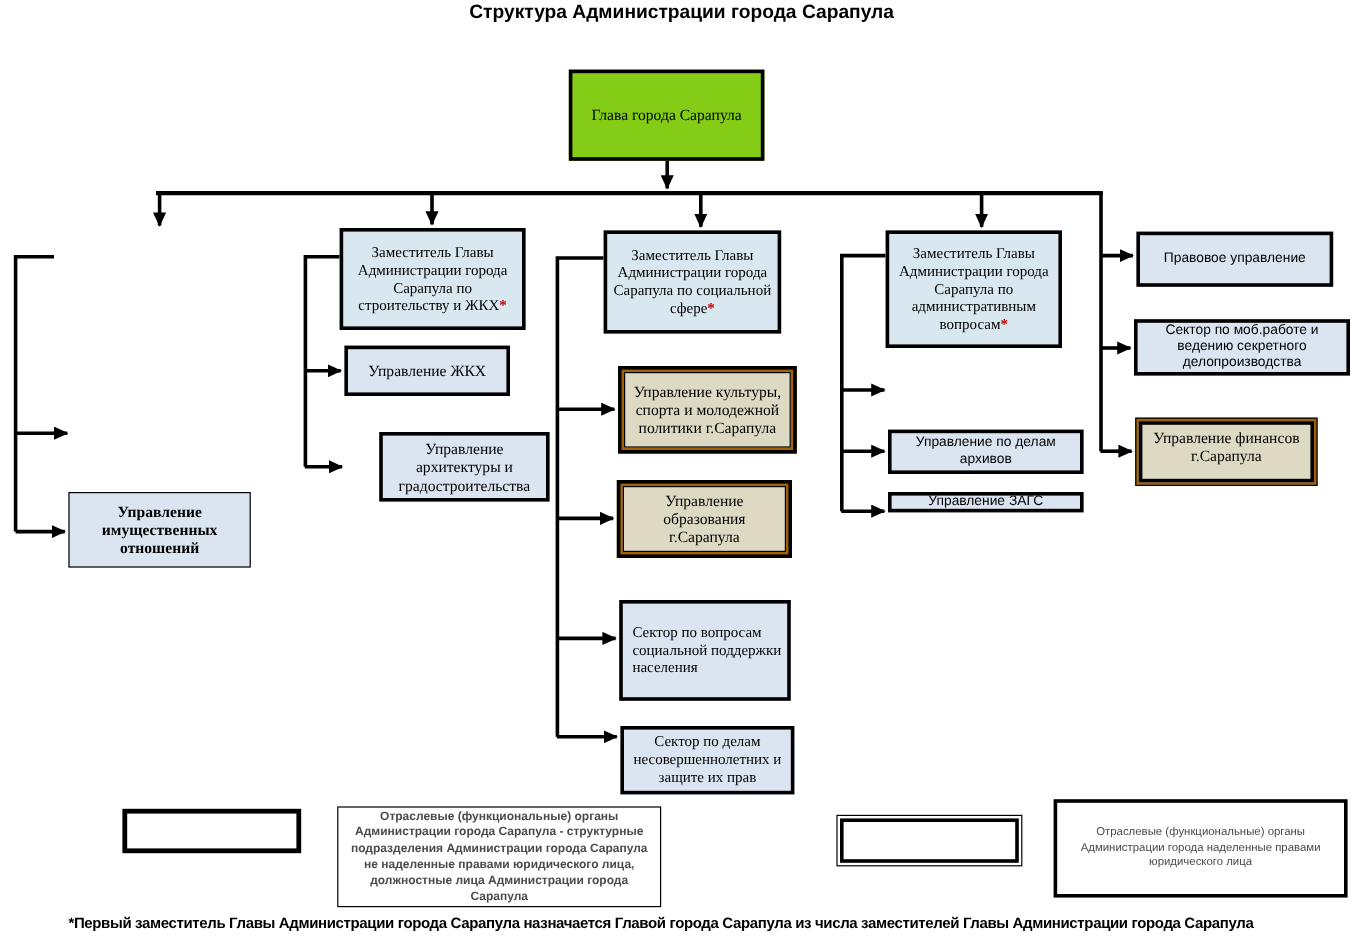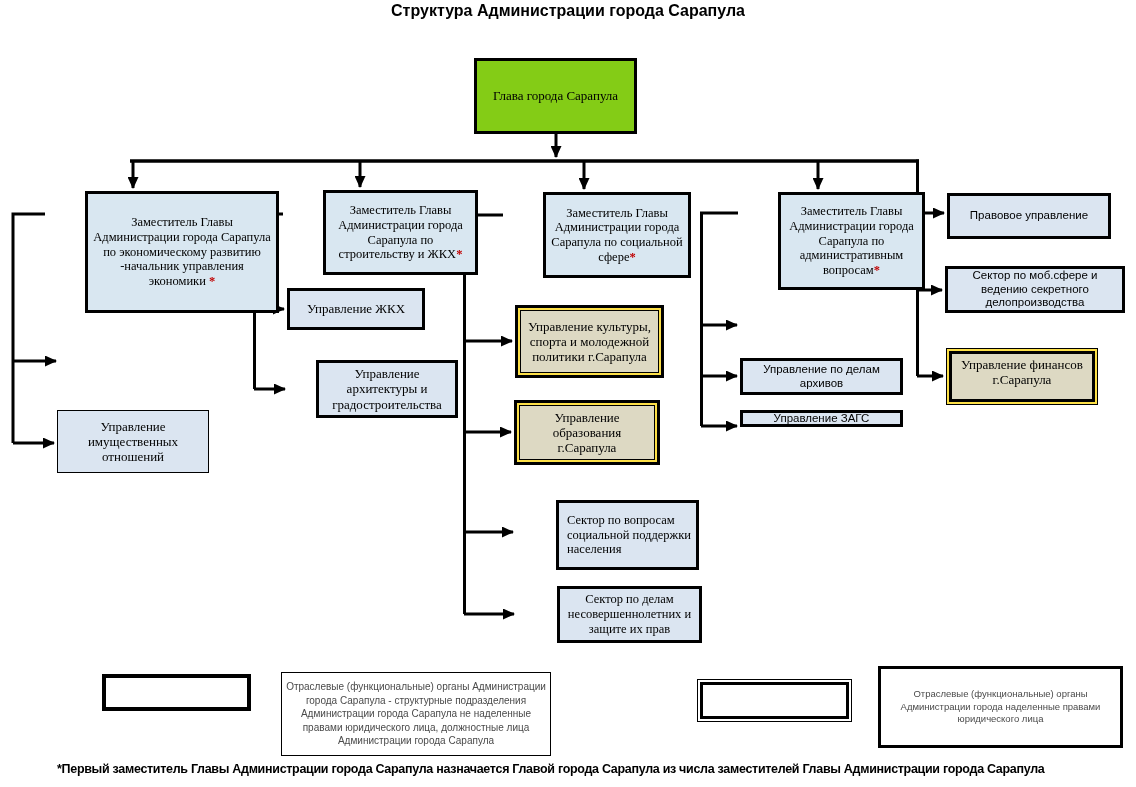--- a/index.html
+++ b/index.html
@@ -2,26 +2,26 @@
 <html><head>
 <meta charset="utf-8">
 <style>
   html,body{margin:0;padding:0;background:#fff;}
   #canvas{position:relative;width:1136px;height:787px;background:#fff;overflow:hidden;
           font-family:"Liberation Serif",serif;color:#000;}
   #lines{position:absolute;left:0;top:0;width:1136px;height:787px;pointer-events:none;}
   .box{position:absolute;box-sizing:border-box;display:flex;align-items:center;justify-content:center;
        text-align:center;background:#dbe5f1;border:3px solid #000;line-height:1.18;padding:2px 4px;}
   .serif{font-family:"Liberation Serif",serif;font-size:13px;}
-  .serif-sm{font-family:"Liberation Serif",serif;font-size:12.5px;margin-left:40px;}
+  .serif-sm{font-family:"Liberation Serif",serif;font-size:12.5px;}
   .sans{font-family:"Liberation Sans",sans-serif;font-size:11.5px;}
-  .thin{border-width:1px;}
+  .thin{border-width:1px;font-weight:bold;}
   .mid-blue{background:#84cc16;}
   .dept{background:#d9e7f1;}
-  .tan{background:#fde047;}
+  .tan{background:#a16207;}
   .white{background:#fff;}
   .dbl-outer-thick{border:3px solid #000;padding:2px;}
   .dbl-outer-thin{border:1px solid #000;padding:2px;}
   .dbl-inner-thin{box-sizing:border-box;width:100%;height:100%;border:1px solid #000;
        display:flex;align-items:center;justify-content:center;text-align:center;line-height:1.18;padding:1px 3px;}
   .dbl-inner-thick{box-sizing:border-box;width:100%;height:100%;border:3px solid #000;
        display:flex;align-items:center;justify-content:center;text-align:center;line-height:1.18;padding:1px 0;}
   .tan .dbl-inner-thin,.tan .dbl-inner-thick{background:#ddd9c3;}
   .left-text{justify-content:flex-start;text-align:left;padding-left:8px;}
   .top-text{align-items:flex-start;padding-top:6px;}
@@ -78,23 +78,20 @@
       <line x1="701" y1="325" x2="737" y2="325" marker-end="url(#arw)"></line>
       <line x1="701" y1="376" x2="737" y2="376" marker-end="url(#arw)"></line>
       <line x1="701" y1="426" x2="737" y2="426" marker-end="url(#arw)"></line>
     </g>
   </svg>
 
   <div class="box mid-blue serif" style="left:474px;top:58px;width:163px;height:76px;">
     <span>Глава города Сарапула</span>
   </div>
 
-  <div class="box dept serif-sm" style="left:45px;top:191px;width:194px;height:122px;">
-    <span><span>Заместитель Главы Администрации  города Сарапула по экономическому развитию -начальник управления экономики</span><span class="mark"> *</span></span>
-  </div>
   <div class="box serif thin" style="left:57px;top:410px;width:152px;height:63px;">
     <span>Управление имущественных отношений</span>
   </div>
 
   <div class="box dept serif-sm" style="left:283px;top:190px;width:155px;height:85px;">
     <span><span>Заместитель Главы Администрации  города Сарапула по строительству и ЖКХ</span><span class="mark">*</span></span>
   </div>
   <div class="box serif" style="left:287px;top:288px;width:138px;height:42px;">
     <span>Управление ЖКХ</span>
   </div>
@@ -108,42 +105,42 @@
   <div class="box tan serif dbl-outer-thick" style="left:515px;top:305px;width:149px;height:73px;padding:2px;">
     <div class="dbl-inner-thin">
       <span>Управление культуры, спорта  и молодежной политики г.Сарапула</span>
     </div>
   </div>
   <div class="box tan serif dbl-outer-thick" style="left:514px;top:400px;width:146px;height:65px;padding:2px;">
     <div class="dbl-inner-thin">
       <span>Управление образования г.Сарапула</span>
     </div>
   </div>
-  <div class="box serif-sm left-text" style="left:516px;top:500px;width:143px;height:70px;">
+  <div class="box serif-sm left-text" style="left:516px;top:500px;width:143px;height:84px;">
     <span>Сектор по вопросам социальной поддержки населения</span>
   </div>
-  <div class="box serif-sm" style="left:517px;top:586px;width:145px;height:57px;">
+  <div class="box serif-sm" style="left:517px;top:605px;width:145px;height:57px;">
     <span>Сектор по делам несовершеннолетних и защите их прав</span>
   </div>
 
   <div class="box dept serif-sm" style="left:738px;top:192px;width:147px;height:98px;">
     <span><span>Заместитель Главы Администрации  города Сарапула по административным вопросам</span><span class="mark">*</span></span>
   </div>
   <div class="box sans" style="left:740px;top:358px;width:163px;height:37px;">
     <span>Управление по делам архивов</span>
   </div>
   <div class="box sans" style="left:740px;top:410px;width:163px;height:17px;">
     <span>Управление ЗАГС</span>
   </div>
 
   <div class="box sans" style="left:947px;top:193px;width:164px;height:46px;">
     <span>Правовое управление</span>
   </div>
   <div class="box sans" style="left:945px;top:266px;width:180px;height:47px;">
-    <span>Сектор по моб.сфере и ведению секретного делопроизводства</span>
+    <span>Сектор по моб.работе и ведению секретного делопроизводства</span>
   </div>
   <div class="box tan serif dbl-outer-thin" style="left:946px;top:348px;width:152px;height:57px;padding:2px;">
     <div class="dbl-inner-thick top-text" style="align-items:flex-start;padding-top:3px;">
       <span>Управление финансов г.Сарапула</span>
     </div>
   </div>
 
   <div class="box white" style="left:102px;top:674px;width:149px;height:37px;border-width:4px;"></div>
   <div class="box white legend-text thin" style="left:281px;top:672px;width:270px;height:84px;">
     <span>Отраслевые (функциональные) органы Администрации города Сарапула - структурные подразделения Администрации города Сарапула не наделенные правами юридического лица, должностные лица Администрации города Сарапула</span>

